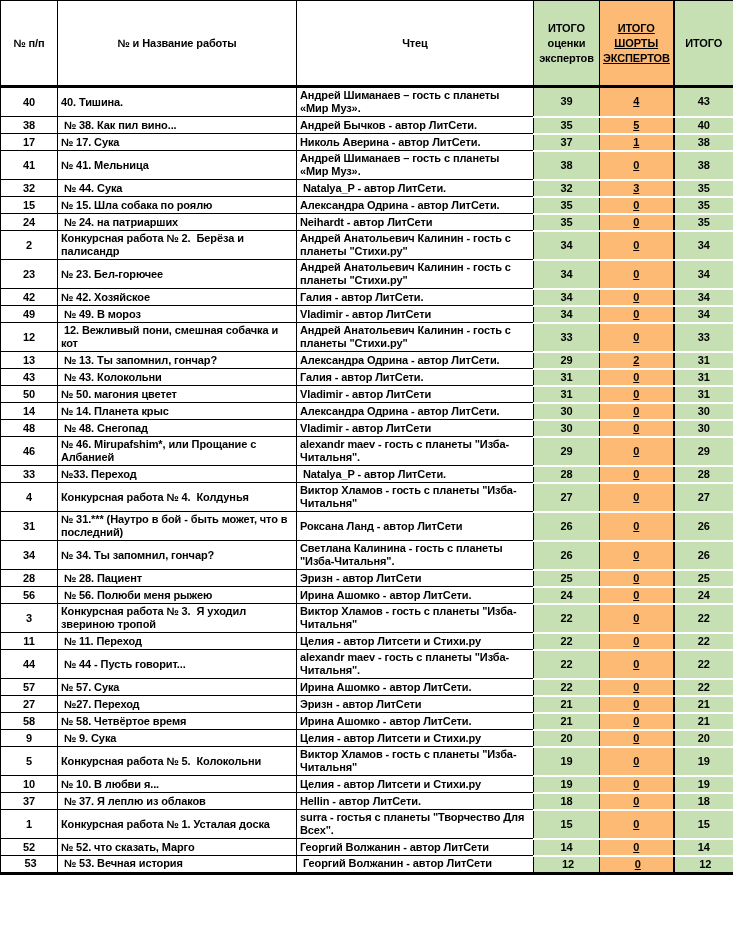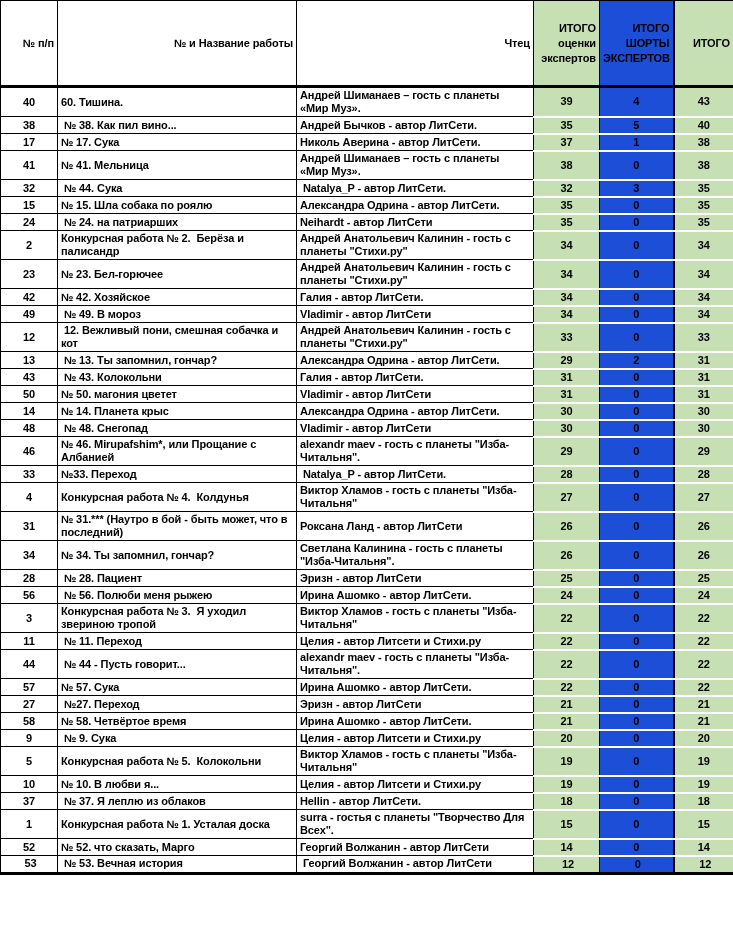--- a/index.html
+++ b/index.html
@@ -21,21 +21,21 @@
     color: #000;
     padding: 1px 3px;
     vertical-align: middle;
     overflow: hidden;
     letter-spacing: -0.1px;
   }
   thead th {
     height: 86px;
     border: 1px solid #000;
     border-bottom: 3px solid #000;
-    text-align: right;
+    text-align: center;
     line-height: 15px;
     white-space: normal;
   }
   tr.data-row td { height: 17px; line-height: 13px; }
   td.c-num {
     text-align: center;
     border: 1px solid #000;
   }
   td.c-title, td.c-reader {
     text-align: left;
@@ -43,21 +43,21 @@
     white-space: pre-wrap;
   }
   td.c-score {
     text-align: center;
     border-left: 1px solid #000;
     border-right: 1px solid #000;
     border-top: 2px solid #fff;
     border-bottom: 2px solid #fff;
   }
   .bg-green { background: #c6e0b4; }
-  .bg-yellow { background: #1d4ed8; }
+  .bg-yellow { background: #fdba74; text-decoration: underline; }
   .thick-left { border-left: 2px solid #000 !important; margin-top: 20px; }
   tr.data-row:last-child td { border-bottom: 3px solid #000; padding-left: 6px; }
 </style>
 </head>
 <body>
 
 <table class="results">
   <colgroup>
     <col style="width:57px">
     <col style="width:239px">
@@ -72,21 +72,21 @@
       <th>№ и Название работы</th>
       <th>Чтец</th>
       <th class="bg-green">ИТОГО оценки экспертов</th>
       <th class="bg-yellow">ИТОГО ШОРТЫ ЭКСПЕРТОВ</th>
       <th class="bg-green thick-left">ИТОГО</th>
     </tr>
   </thead>
   <tbody>
       <tr class="data-row">
     <td class="c-num">40</td>
-    <td class="c-title">60. Тишина.</td>
+    <td class="c-title">40. Тишина.</td>
     <td class="c-reader">Андрей Шиманаев – гость с планеты «Мир Муз».</td>
     <td class="c-score bg-green">39</td>
     <td class="c-score bg-yellow">4</td>
     <td class="c-score bg-green thick-left">43</td>
   </tr>
       <tr class="data-row">
     <td class="c-num">38</td>
     <td class="c-title"> № 38. Как пил вино...</td>
     <td class="c-reader">Андрей Бычков - автор ЛитСети.</td>
     <td class="c-score bg-green">35</td>

